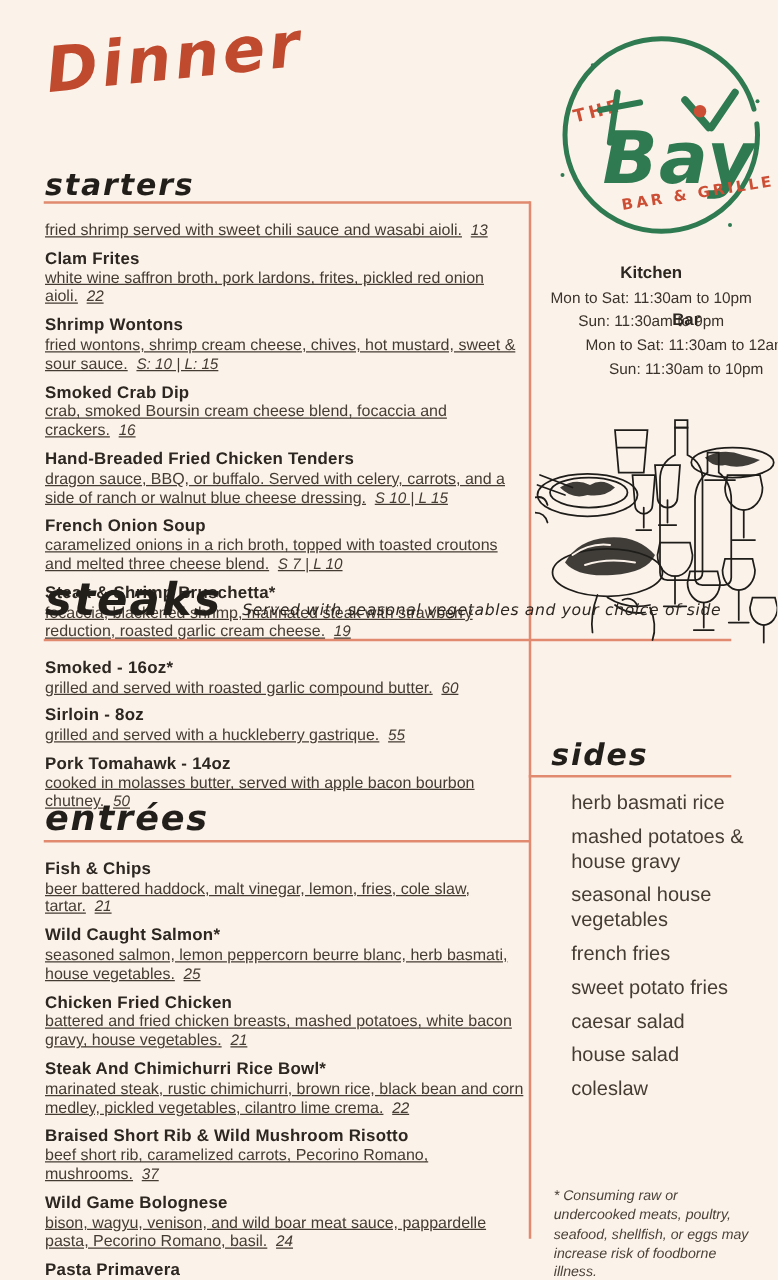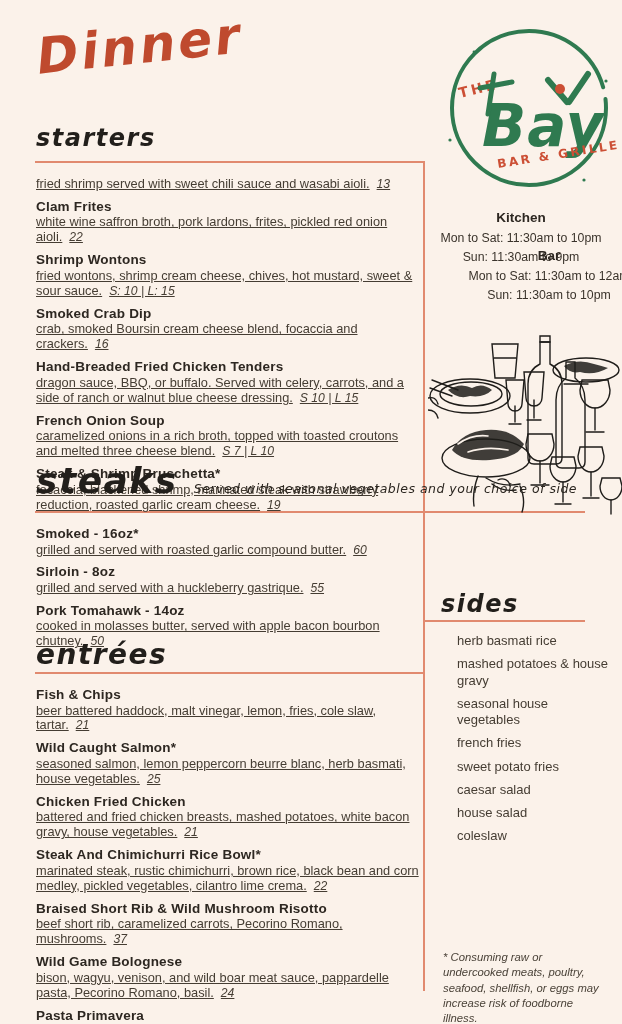--- a/index.html
+++ b/index.html
@@ -17,21 +17,21 @@
     font-family:"DejaVu Sans", sans-serif;
     font-style:italic; font-weight:bold;
     font-size:50px; letter-spacing:3px;
     color:#bf4a2e; transform:rotate(-6deg); transform-origin:left top;
   }
   .script-heading {
     font-family:"DejaVu Sans", sans-serif;
     font-style:italic; font-weight:bold;
     color:#221f1b; letter-spacing:1.5px;
   }
-  .h-starters { left:36px; top:124px; font-size:24px; }
+  .h-starters { left:36px; top:134px; font-size:24px; }
   .h-steaks-row { left:36px; top:460px; display:flex; align-items:baseline; }
   .h-steaks { font-size:36px; }
   .h-steaks-sub {
     font-family:"DejaVu Sans", sans-serif; font-style:italic;
     font-size:12.5px; color:#2b2620; margin-left:16px; letter-spacing:0.5px;
   }
   .h-entrees { left:36px; top:638px; font-size:28px; }
   .h-sides { left:441px; top:590px; font-size:24px; }
 
   
@@ -48,21 +48,21 @@
   }
   .item .desc {
     margin:1px 0 0 0; font-size:12.8px; color:#453d33; line-height:1.17;text-decoration:underline;
   }
   .price { font-style:italic; font-size:12.2px; color:#453d33; margin-left:7px; white-space:nowrap; }
 
   
   .hours { left:424px; width:194px; text-align:center; font-size:12.3px; color:#3a332b; line-height:1.5; }
   .hours .label { font-size:13.5px; color:#2d2721; margin-bottom:1px;font-weight:bold; }
   .sides-list { left:441px; top:633px; width:168px; }
-  .side-item { font-size:13px; color:#453d33; line-height:1.25; margin:0 0 7px 0;padding-left:16px; }
+  .side-item { font-size:16px; color:#453d33; line-height:1.25; margin:0 0 7px 0;padding-left:16px; }
   .disclaimer {
     left:443px; top:950px; width:158px;
     font-style:italic; font-size:11.3px; color:#4a4238; line-height:1.35;
   }
 </style>
 </head>
 <body>
 
 <div class="abs dinner-title">Dinner</div>
 

